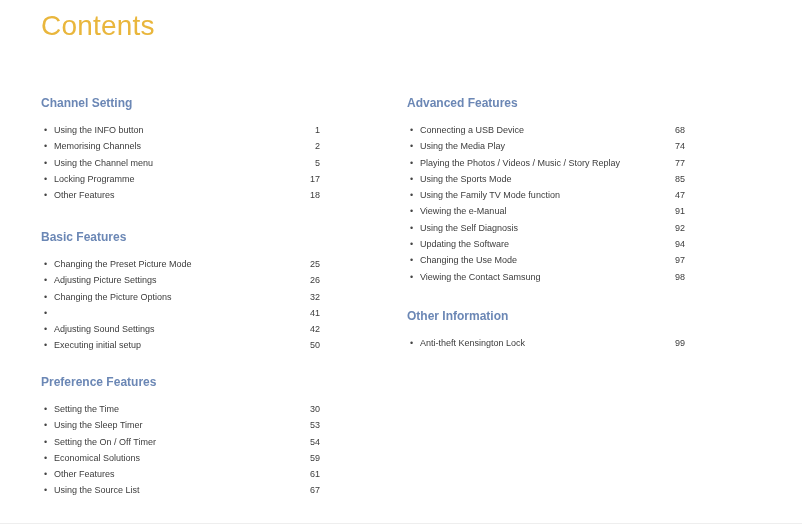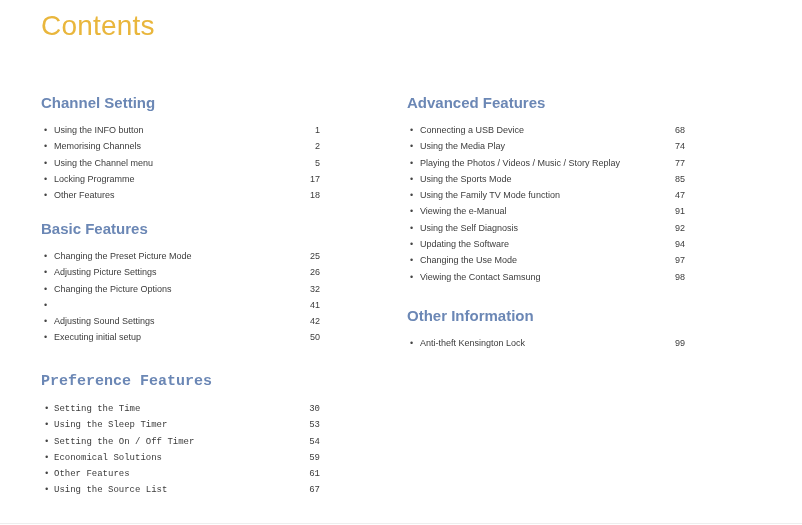--- a/index.html
+++ b/index.html
@@ -6,21 +6,21 @@
     body {
       width: 802px; height: 525px; background: #ffffff; position: relative; overflow: hidden;
       font-family: "Liberation Sans", sans-serif; color: #3a3a3a;
     }
     .page-title {
       position: absolute; left: 41px; top: 10px; margin: 0;
       font-size: 28px; font-weight: normal; color: #e9b63c; letter-spacing: 0.2px;
     }
     .section { position: absolute; }
     .section h2 {
-      margin: 0; font-size: 15px; font-weight: bold; color: #6b87b5; height: 16px; line-height: 16px;
+      margin: 0; font-size: 12px; font-weight: bold; color: #6b87b5; height: 16px; line-height: 16px;
     }
     .section ul { list-style: none; margin: 0; padding: 0; position: absolute; top: 27px; left: 0; }
     .section li {
       position: relative; height: 16.3px; line-height: 16px; font-size: 9px; color: #3c3c3c;
     }
     .section li .bullet { position: absolute; left: 3px; top: 0; font-size: 9px; color: #444; }
     .section li .label { position: absolute; left: 13px; top: 0; white-space: nowrap; text-align: right; }
     .section li .page { position: absolute; top: 0; text-align: right; white-space: nowrap; }
     .col-left li .page { left: 240px; width: 39px; }
     .col-right li .page { left: 240px; width: 38px; }
@@ -59,21 +59,21 @@
         <span class="page">17</span>
       </li>
     <li>
         <span class="bullet">•</span>
         <span class="label">Other Features</span>
         <span class="page">18</span>
       </li>
   </ul>
 </div>
 
-<div class="section col-left" style="left:41px; top:221px;">
+<div class="section col-left" style="left:41px; top:229px;">
   <h2>Basic Features</h2>
   <ul>
     <li>
         <span class="bullet">•</span>
         <span class="label">Changing the Preset Picture Mode</span>
         <span class="page">25</span>
       </li>
     <li>
         <span class="bullet">•</span>
         <span class="label">Adjusting Picture Settings</span>
@@ -94,21 +94,21 @@
         <span class="page">42</span>
       </li>
     <li>
         <span class="bullet">•</span>
         <span class="label">Executing initial setup</span>
         <span class="page">50</span>
       </li>
   </ul>
 </div>
 
-<div class="section col-left" style="left:41px; top:374px;font-family:Liberation Mono, monospace;">
+<div class="section col-left" style="left:41px; top:374px;">
   <h2>Preference Features</h2>
   <ul>
     <li>
         <span class="bullet">•</span>
         <span class="label">Setting the Time</span>
         <span class="page">30</span>
       </li>
     <li>
         <span class="bullet">•</span>
         <span class="label">Using the Sleep Timer</span>

